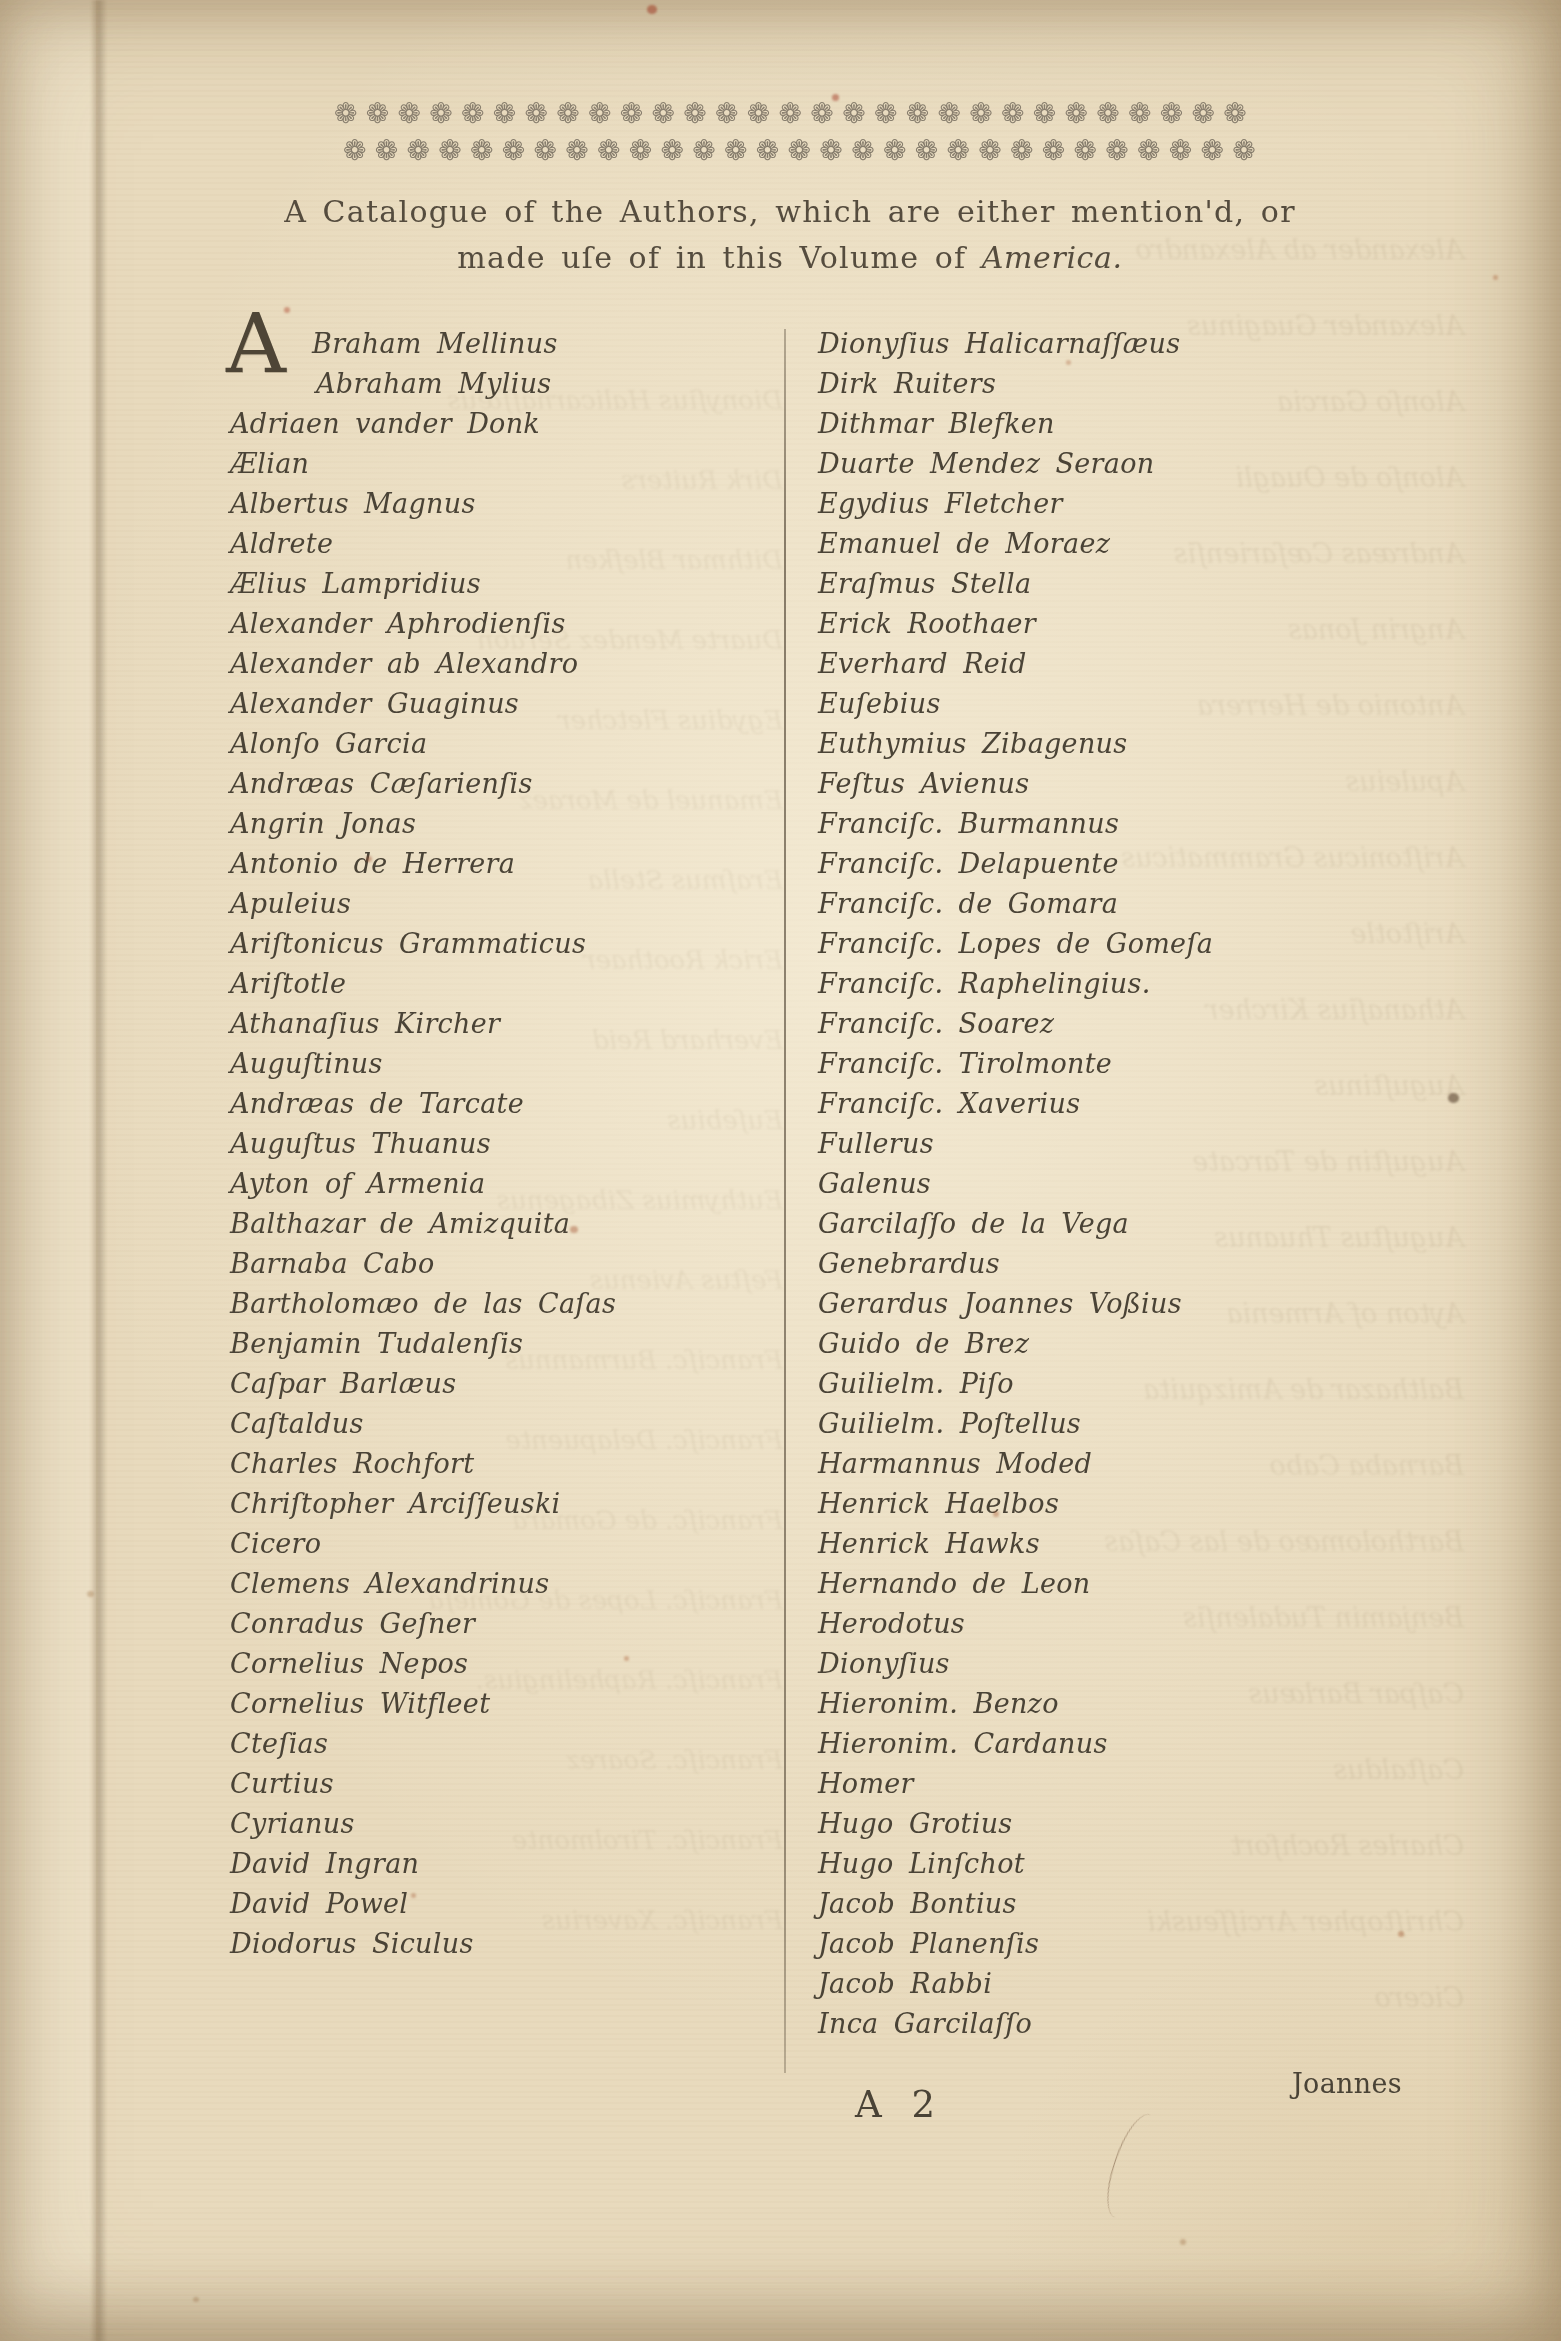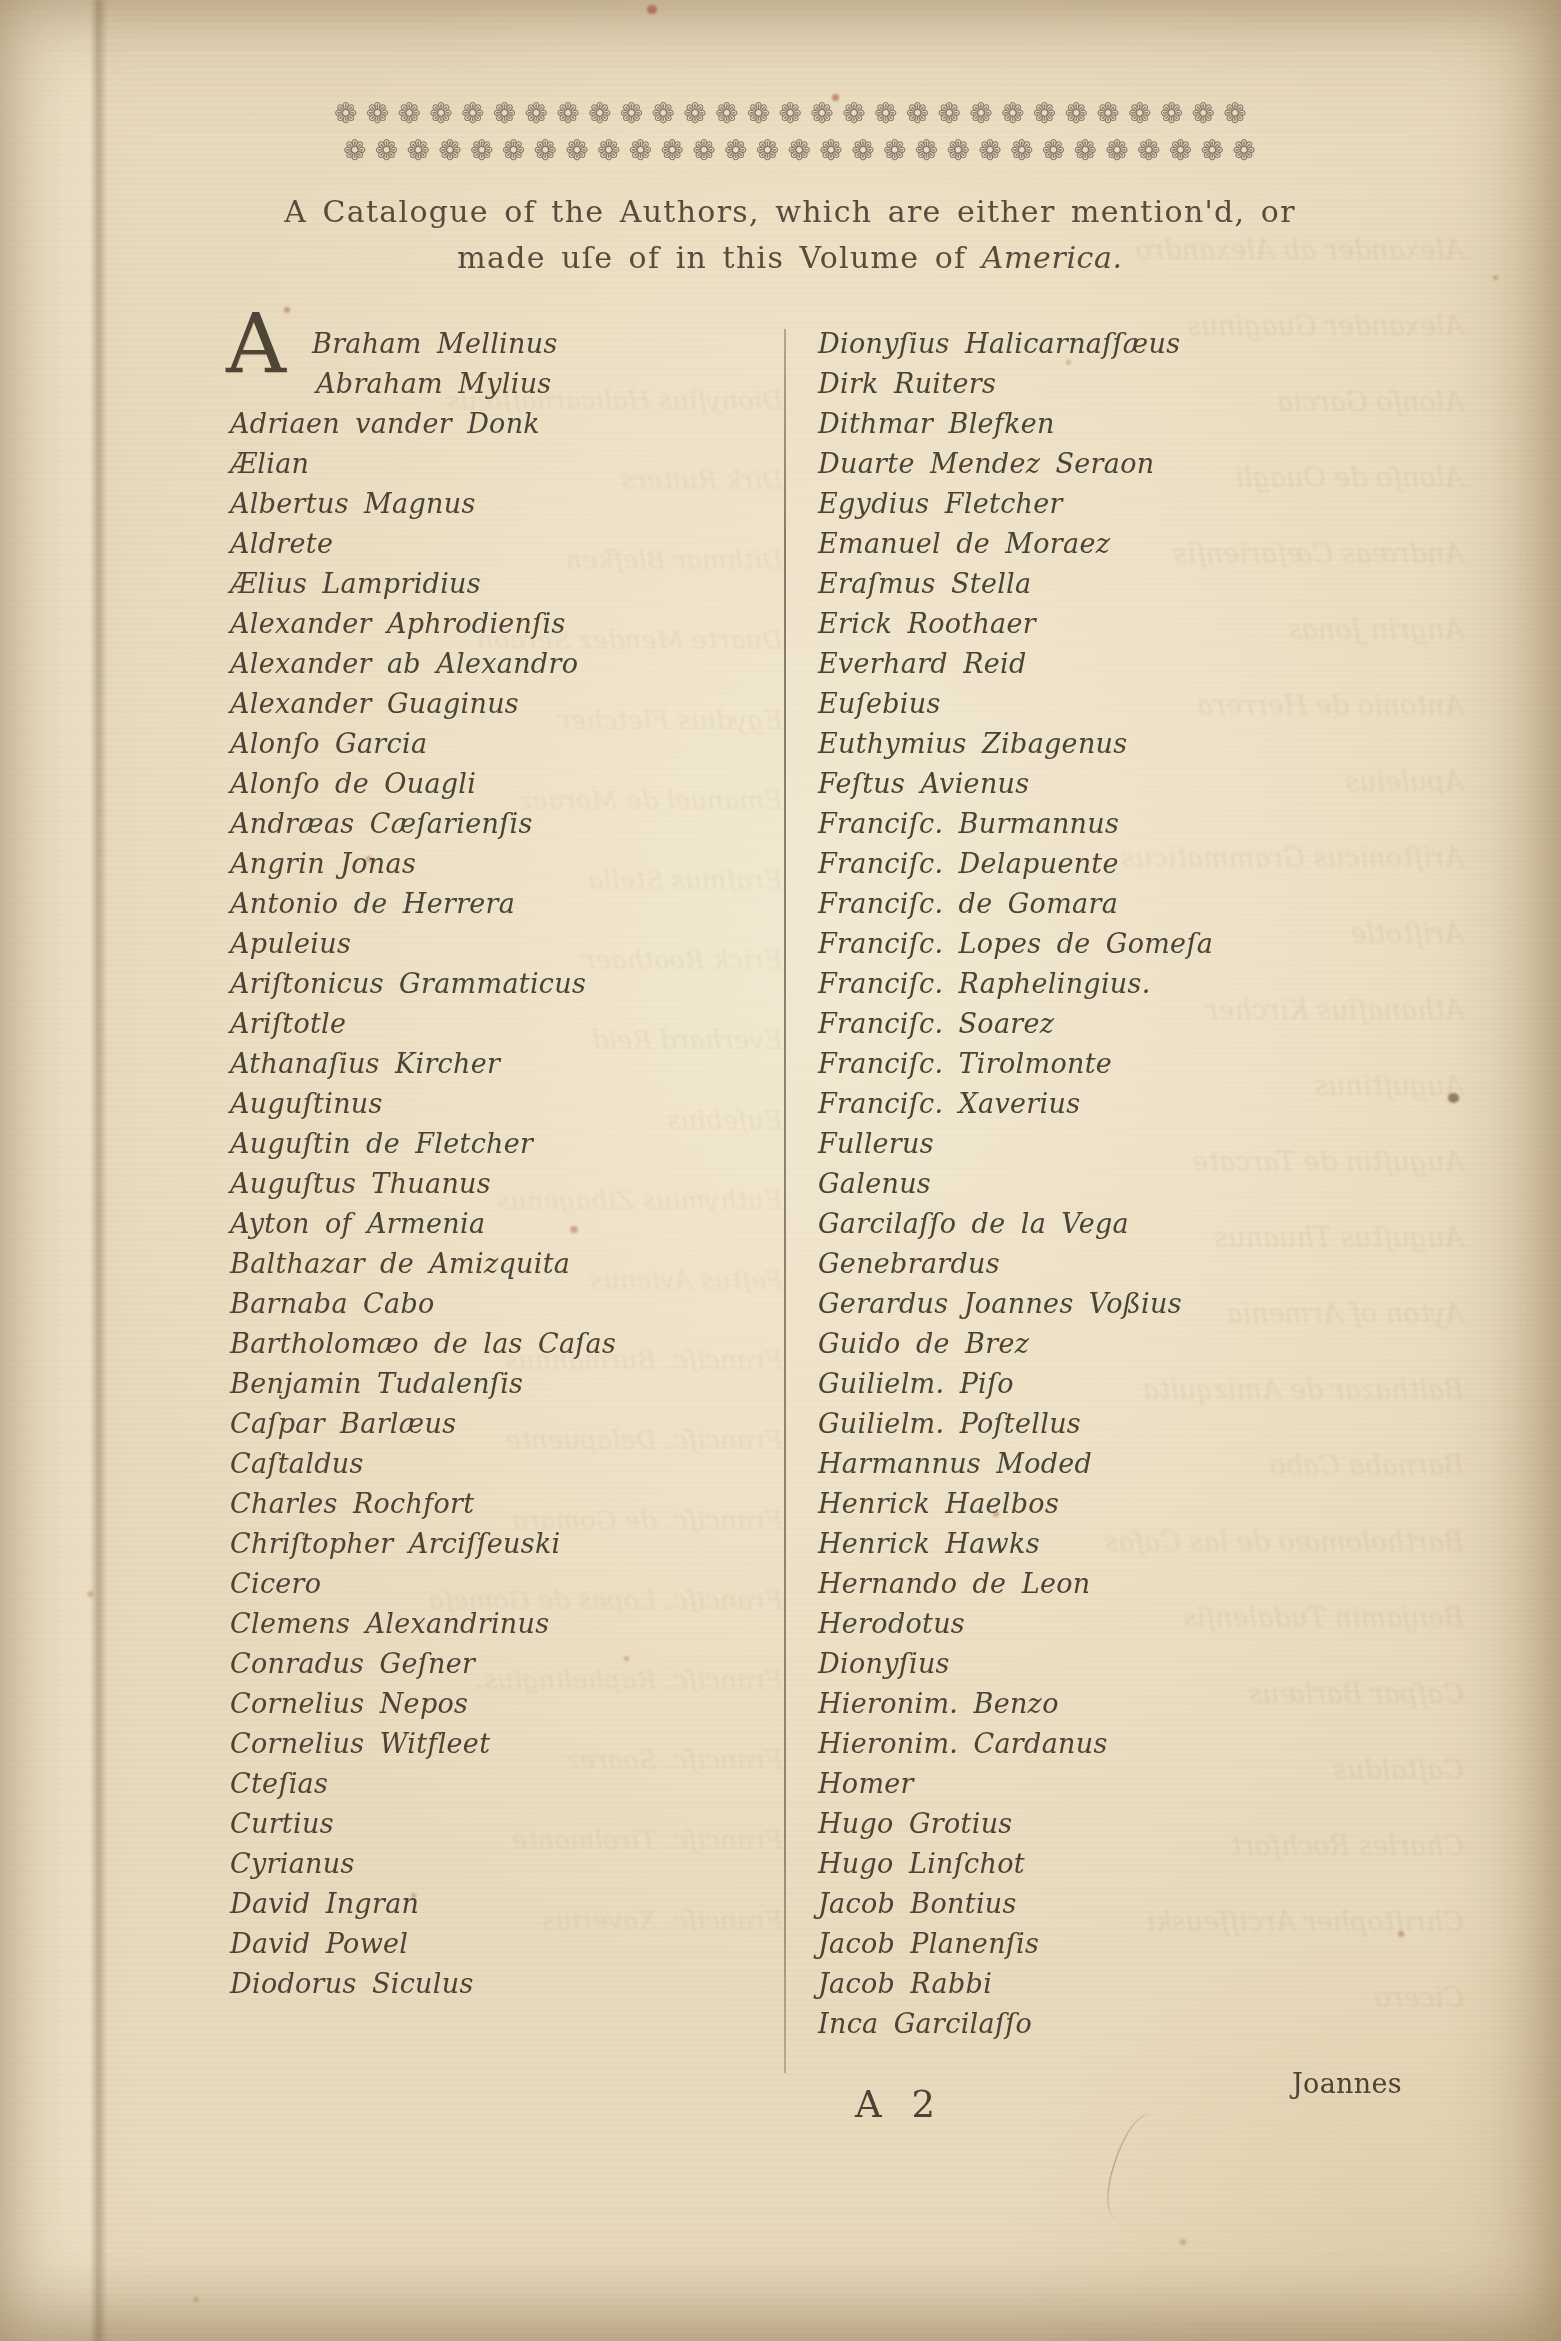--- a/index.html
+++ b/index.html
@@ -99,30 +99,29 @@
       <li>Abraham Mylius</li>
       <li>Adriaen vander Donk</li>
       <li>Ælian</li>
       <li>Albertus Magnus</li>
       <li>Aldrete</li>
       <li>Ælius Lampridius</li>
       <li>Alexander Aphrodienſis</li>
       <li>Alexander ab Alexandro</li>
       <li>Alexander Guaginus</li>
       <li>Alonſo Garcia</li>
-      <li>Alonſo de Ouagli</li>
       <li>Andræas Cæſarienſis</li>
       <li>Angrin Jonas</li>
       <li>Antonio de Herrera</li>
       <li>Apuleius</li>
       <li>Ariſtonicus Grammaticus</li>
       <li>Ariſtotle</li>
       <li>Athanaſius Kircher</li>
       <li>Auguſtinus</li>
-      <li>Auguſtin de Fletcher</li>
+      <li>Andræas de Tarcate</li>
       <li>Auguſtus Thuanus</li>
       <li>Ayton of Armenia</li>
       <li>Balthazar de Amizquita</li>
       <li>Barnaba Cabo</li>
       <li>Bartholomæo de las Caſas</li>
       <li>Benjamin Tudalenſis</li>
       <li>Caſpar Barlæus</li>
       <li>Caſtaldus</li>
       <li>Charles Rochfort</li>
       <li>Chriſtopher Arciſſeuski</li>

